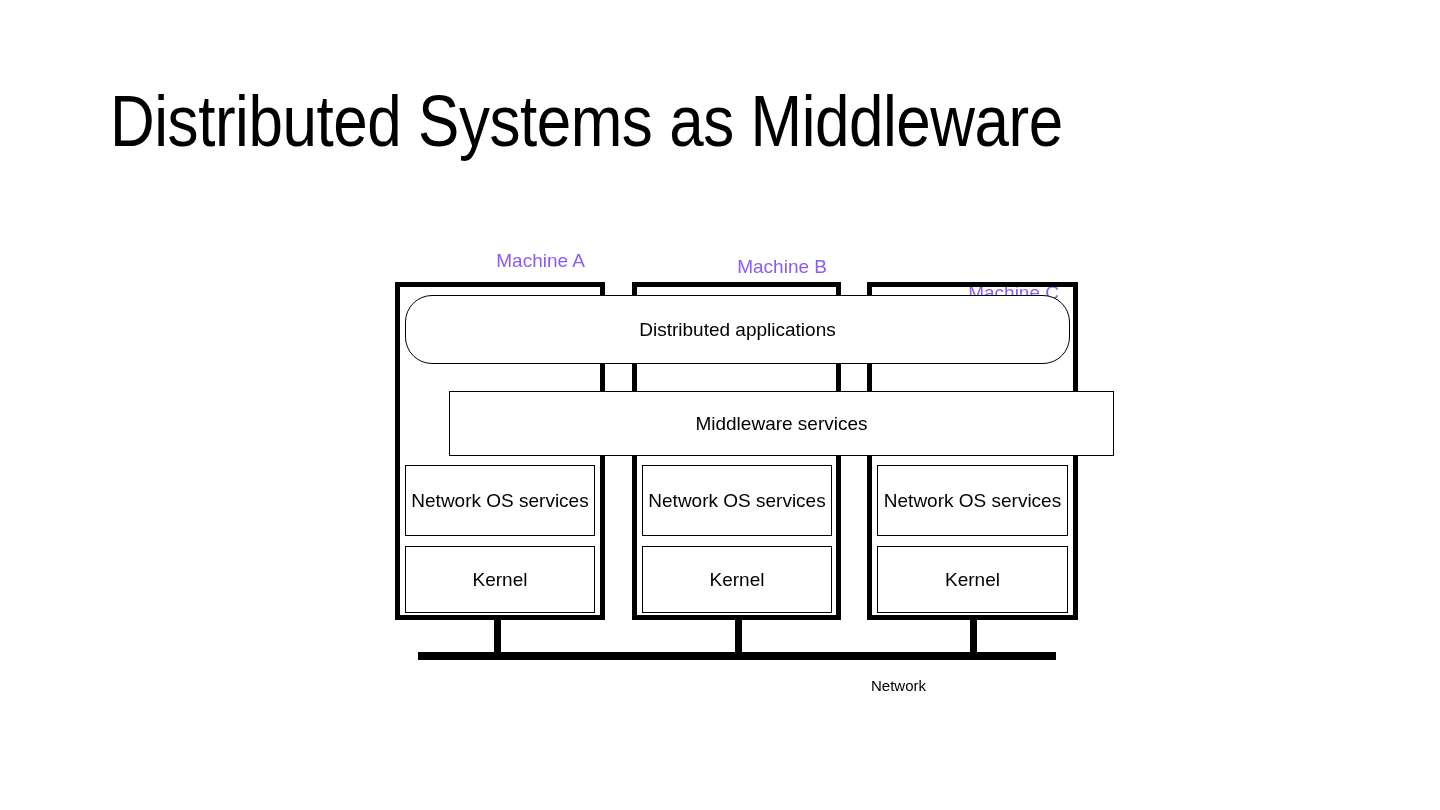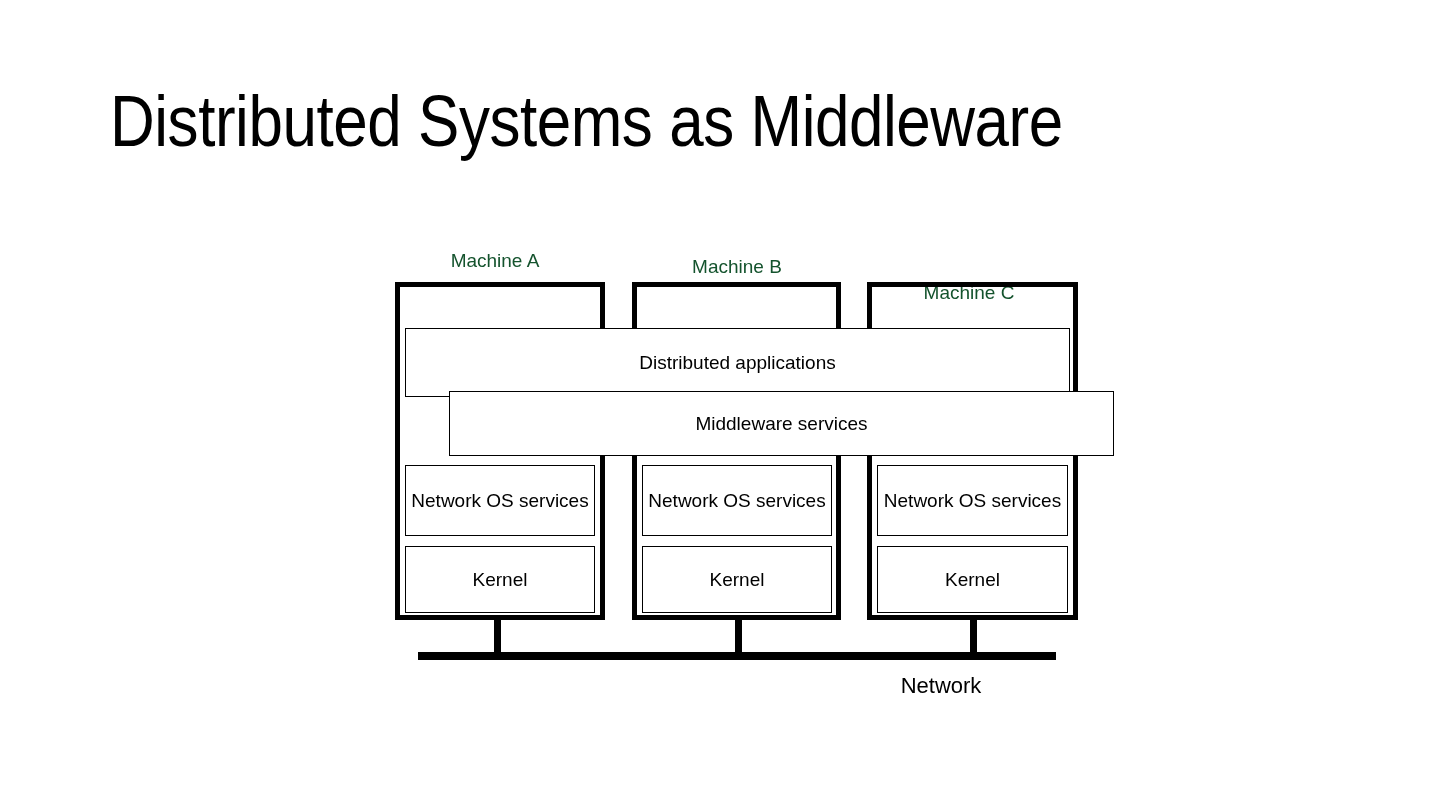--- a/index.html
+++ b/index.html
@@ -47,22 +47,22 @@
     top: 0;
     width: 1440px;
     height: 810px;
   }
 
   
   .machine-label {
     position: absolute;
     font-size: 19px;
     line-height: 22px;
-    text-align: center;
-    color: #14532d;
+    text-align: right;
+    color: #8b5cf6;
     white-space: nowrap;
   }
 
   
   .machine-box {
     position: absolute;
     border: 5px solid #000000;
     box-sizing: border-box;
     background: transparent;
   }
@@ -95,23 +95,22 @@
     position: absolute;
     background: #000000;
   }
   .drop-line {
     position: absolute;
     background: #000000;
     width: 7px;
   }
   #network-label {
     position: absolute;
-    font-size: 22px;
+    font-size: 15px;
     line-height: 22px;
-    text-align: center;
     white-space: nowrap;
     color: #000000;
   }
 </style>
 </head>
 <body>
 
 <div id="slide">
 
   <div id="slide-title">Distributed Systems as Middleware</div>
@@ -119,21 +118,21 @@
   <div id="diagram">
 
     <div class="machine-label" style="left:405px; top:250px; width:180px;">Machine A</div>
     <div class="machine-label" style="left:647px; top:256px; width:180px;">Machine B</div>
     <div class="machine-label" style="left:879px; top:250px; width:180px;margin-top:32px;">Machine C</div>
 
     <div class="machine-box" style="left:395px; top:282px; width:210px; height:338px;"></div>
     <div class="machine-box" style="left:632px; top:282px; width:209px; height:338px;"></div>
     <div class="machine-box" style="left:867px; top:282px; width:211px; height:338px;"></div>
 
-    <div class="layer-box wide" style="left:405px; top:328px; width:665px; height:69px;">Distributed applications</div>
+    <div class="layer-box wide" style="left:405px; top:295px; width:665px; height:69px;border-radius:27px;">Distributed applications</div>
 
     <div class="layer-box wide" style="left:405px; top:391px; width:665px; height:65px;margin-left:44px;">Middleware services</div>
 
     <div class="layer-box per-machine" style="left:405px; top:465px; width:190px; height:71px;">Network OS services</div>
     <div class="layer-box per-machine" style="left:405px; top:546px; width:190px; height:67px;">Kernel</div>
 
     <div class="layer-box per-machine" style="left:642px; top:465px; width:190px; height:71px;">Network OS services</div>
     <div class="layer-box per-machine" style="left:642px; top:546px; width:190px; height:67px;">Kernel</div>
 
     <div class="layer-box per-machine" style="left:877px; top:465px; width:191px; height:71px;">Network OS services</div>

